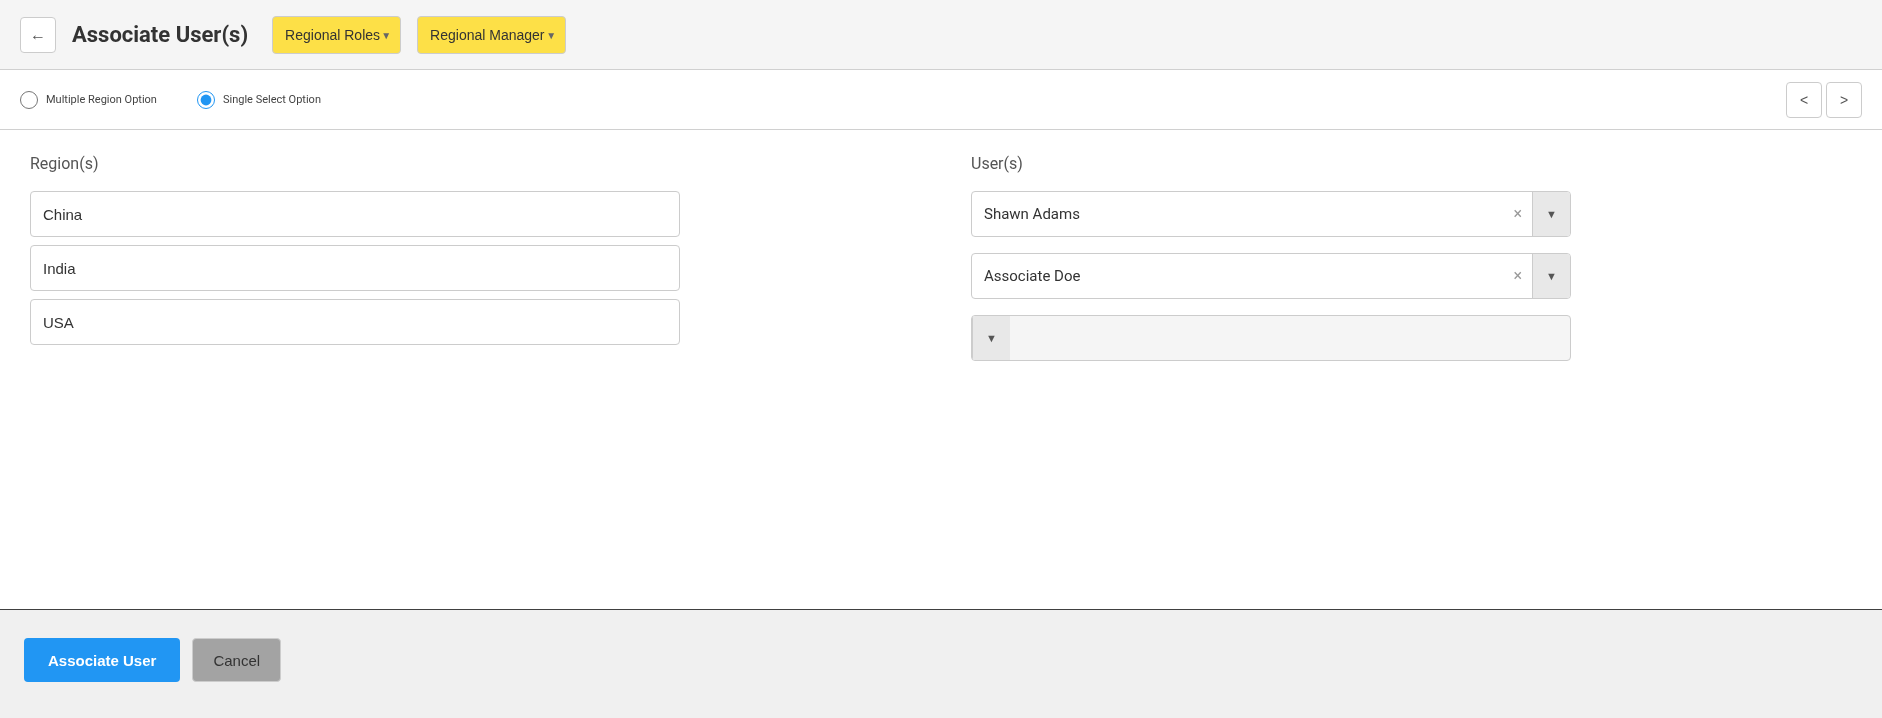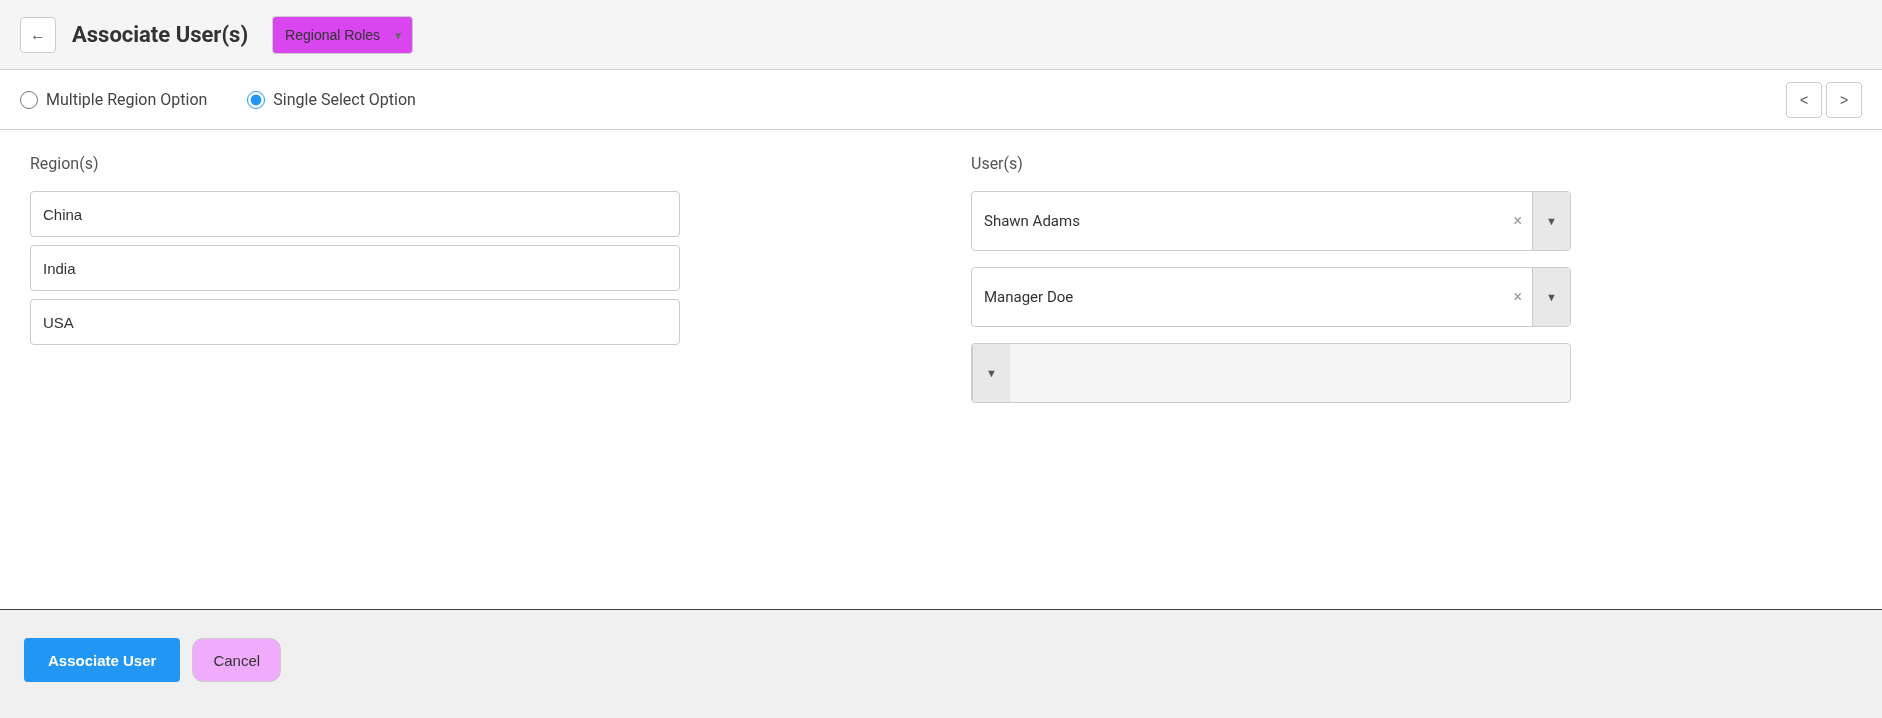--- a/index.html
+++ b/index.html
@@ -38,24 +38,24 @@
     }
     .page-title {
       font-size: 22px;
       font-weight: 700;
       color: #333;
       margin-right: 8px;
     }
     .dropdown-select {
       appearance: none;
       -webkit-appearance: none;
-      background: #d946ef;
-      border: 1px solid #ccc;
-      border-radius: 4px;
-      padding: 6px 32px 6px 12px;
+      background: #fde047;
+      border: 1px solid #ccc;
+      border-radius: 4px;
+      padding: 6px 20px 6px 12px;
       font-size: 14px;
       color: #333;
       cursor: pointer;
       position: relative;
       height: 38px;
     }
     .dropdown-wrapper {
       position: relative;
       display: inline-block;
     }
@@ -91,21 +91,21 @@
       gap: 8px;
       cursor: pointer;
     }
     .radio-input {
       width: 18px;
       height: 18px;
       cursor: pointer;
       accent-color: #2196F3;
     }
     .radio-label {
-      font-size: 16px;
+      font-size: 11px;
       color: #444;
     }
     .nav-arrows {
       display: flex;
       gap: 4px;
     }
     .nav-arrow-btn {
       width: 36px;
       height: 36px;
       background: #fff;
@@ -148,21 +148,21 @@
       padding: 8px 12px;
       font-size: 15px;
       color: #333;
       background: #fff;
       margin-bottom: 8px;
     }
 
     .user-select-wrapper {
       width: 100%;
       max-width: 600px;
-      height: 60px;
+      height: 46px;
       border: 1px solid #ccc;
       border-radius: 4px;
       display: flex;
       align-items: center;
       background: #fff;
       margin-bottom: 16px;
       overflow: hidden;
     }
     .user-select-value {
       flex: 1;
@@ -212,24 +212,24 @@
       color: #fff;
       border: none;
       border-radius: 4px;
       padding: 10px 24px;
       font-size: 15px;
       font-weight: 600;
       cursor: pointer;
       height: 44px;
     }
     .cancel-btn {
-      background: #f0abfc;
-      color: #333;
-      border: 1px solid #ccc;
-      border-radius: 11px;
+      background: #a3a3a3;
+      color: #333;
+      border: 1px solid #ccc;
+      border-radius: 4px;
       padding: 10px 20px;
       font-size: 15px;
       cursor: pointer;
       height: 44px;
     }
   </style>
 </head>
 <body>
 
 <div class="header">
@@ -239,20 +239,27 @@
   <h1 class="page-title">Associate User(s)</h1>
 
   <div class="dropdown-wrapper">
     <select class="dropdown-select">
       <option>Regional Roles</option>
       <option>Global Roles</option>
       <option>Local Roles</option>
     </select>
   </div>
 
+  <div class="dropdown-wrapper">
+    <select class="dropdown-select">
+      <option>Regional Manager</option>
+      <option>Regional Admin</option>
+      <option>Regional Viewer</option>
+    </select>
+  </div>
 </div>
 
 <div class="options-bar">
   <div class="radio-group">
     <label class="radio-option">
       <input type="radio" class="radio-input" name="region-option" style="">
       <span class="radio-label">Multiple Region Option</span>
     </label>
     <label class="radio-option">
       <input type="radio" class="radio-input" name="region-option" checked="" style="">
@@ -284,21 +291,21 @@
 
       <div class="user-select-wrapper">
         <span class="user-select-value">Shawn Adams</span>
         <span class="user-select-clear">×</span>
         <div class="user-select-arrow">
           <span>▼</span>
         </div>
       </div>
 
       <div class="user-select-wrapper">
-        <span class="user-select-value">Manager Doe</span>
+        <span class="user-select-value">Associate Doe</span>
         <span class="user-select-clear">×</span>
         <div class="user-select-arrow">
           <span>▼</span>
         </div>
       </div>
 
       <div class="user-select-wrapper" style="background:#f5f5f5;">
         <div class="user-select-arrow">
           <span>▼</span>
         </div>

